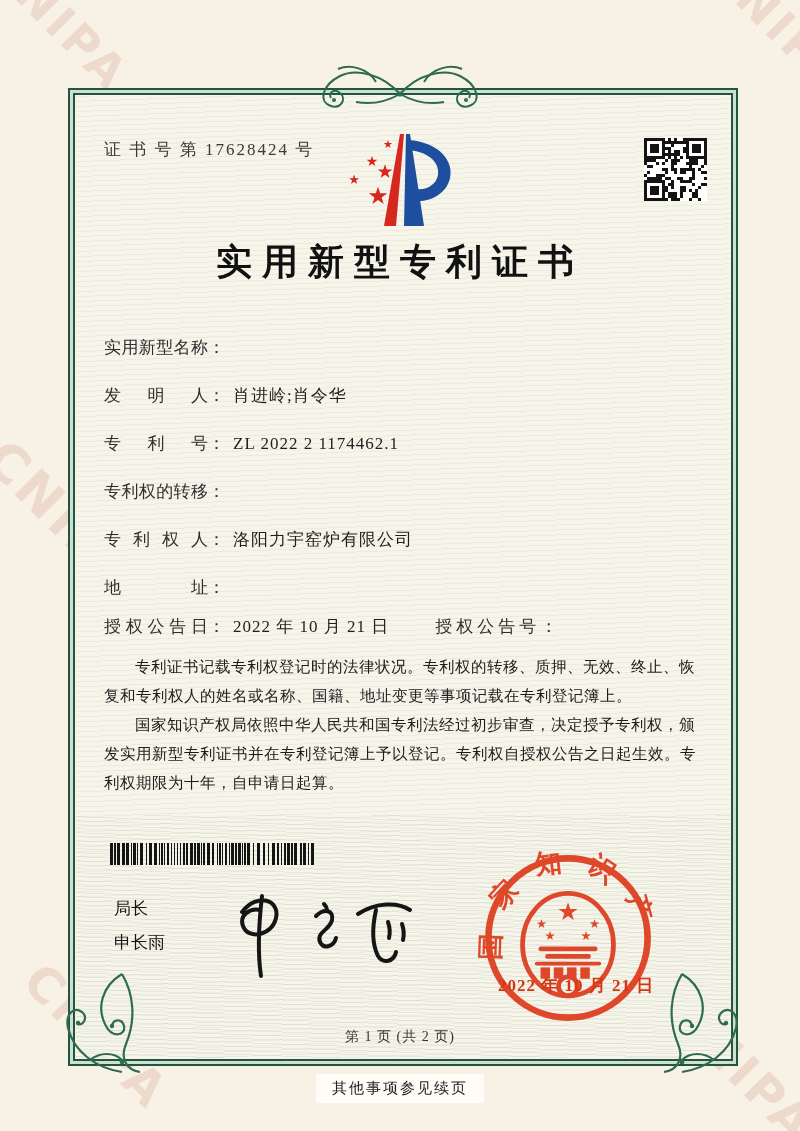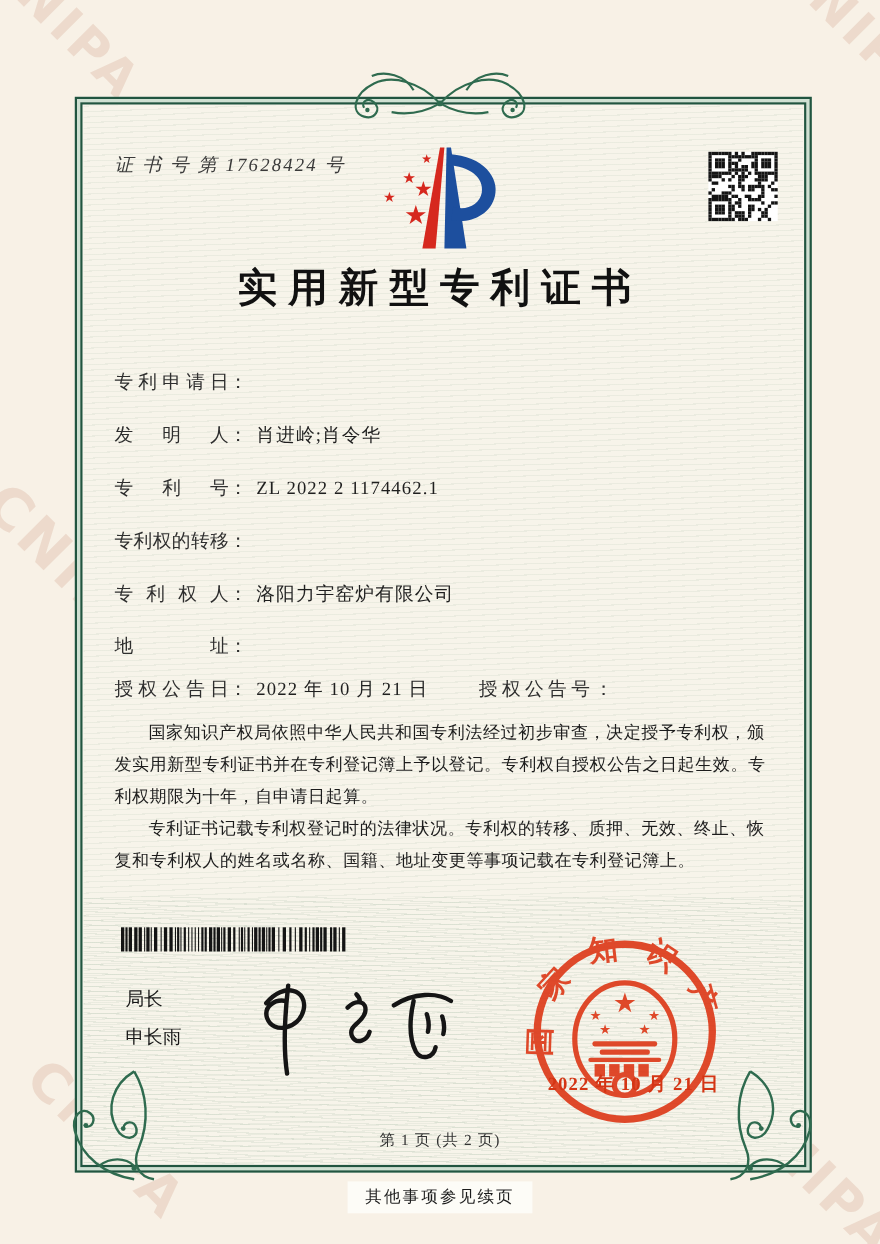--- a/index.html
+++ b/index.html
@@ -42,21 +42,21 @@
     left:76px;top:815px;width:654px;height:243px;
     background:
       repeating-linear-gradient(182deg, rgba(110,148,120,0.12) 0 1px, transparent 1px 4px);
     pointer-events:none;
   }
   
   .flourish-top{left:284px;top:60px;}
   .flourish-bl{left:56px;top:968px;}
   .flourish-br{left:652px;top:968px;transform:scaleX(-1);}
   
-  .cert-no{left:104px;top:138px;font-size:17px;letter-spacing:2px;color:#3a3a3a;font-style:italic;}
+  .cert-no{left:104px;top:138px;font-size:17px;letter-spacing:2px;color:#3a3a3a;}
   .logo{left:338px;top:130px;}
   .qr{
     left:644px;top:138px;width:63px;height:63px;background:#fff;
     display:grid;grid-template-columns:repeat(21,3px);grid-template-rows:repeat(21,3px);
   }
   .qr div{background:#141414;}
   .title{
     left:0;top:238px;width:800px;text-align:center;
     font-size:36px;font-weight:700;letter-spacing:10px;color:#111;
   }
@@ -397,21 +397,21 @@
     <div style="grid-row-start: 21; grid-column-start: 11;"></div>
     <div style="grid-row-start: 21; grid-column-start: 12;"></div>
     <div style="grid-row-start: 21; grid-column-start: 16;"></div>
     <div style="grid-row-start: 21; grid-column-start: 19;"></div>
   </div>
 
 <div class="abs title">实用新型专利证书</div>
 
 <div class="abs fields">
   <div class="frow">
-    <span class="lab">专利申请日</span>
+    <span class="lab">实用新型名称</span>
       <span class="colon">：</span>
   </div>
   <div class="frow">
     <span class="lab">发明人</span>
       <span class="colon">：</span>
     <span class="val">肖进岭;肖令华</span>
   </div>
   <div class="frow">
     <span class="lab">专利号</span>
       <span class="colon">：</span>
@@ -435,22 +435,22 @@
       <span class="colon">：</span>
     <span class="val">2022 年 10 月 21 日</span>
     <span class="grant2">
       <span class="lab2">授权公告号</span>
         <span class="colon">：</span>
     </span>
   </div>
 </div>
 
 <div class="abs bodytext">
+  <p>专利证书记载专利权登记时的法律状况。专利权的转移、质押、无效、终止、恢复和专利权人的姓名或名称、国籍、地址变更等事项记载在专利登记簿上。</p>
   <p>国家知识产权局依照中华人民共和国专利法经过初步审查，决定授予专利权，颁发实用新型专利证书并在专利登记簿上予以登记。专利权自授权公告之日起生效。专利权期限为十年，自申请日起算。</p>
-  <p>专利证书记载专利权登记时的法律状况。专利权的转移、质押、无效、终止、恢复和专利权人的姓名或名称、国籍、地址变更等事项记载在专利登记簿上。</p>
 </div>
 
 <div class="abs barcode" id="barcode">
     <span style="width: 3px; margin-right: 1px;"></span>
     <span style="width: 2px; margin-right: 1px;"></span>
     <span style="width: 3px; margin-right: 2px;"></span>
     <span style="width: 3px; margin-right: 1px;"></span>
     <span style="width: 3px; margin-right: 2px;"></span>
     <span style="width: 1px; margin-right: 1px;"></span>
     <span style="width: 3px; margin-right: 1px;"></span>

